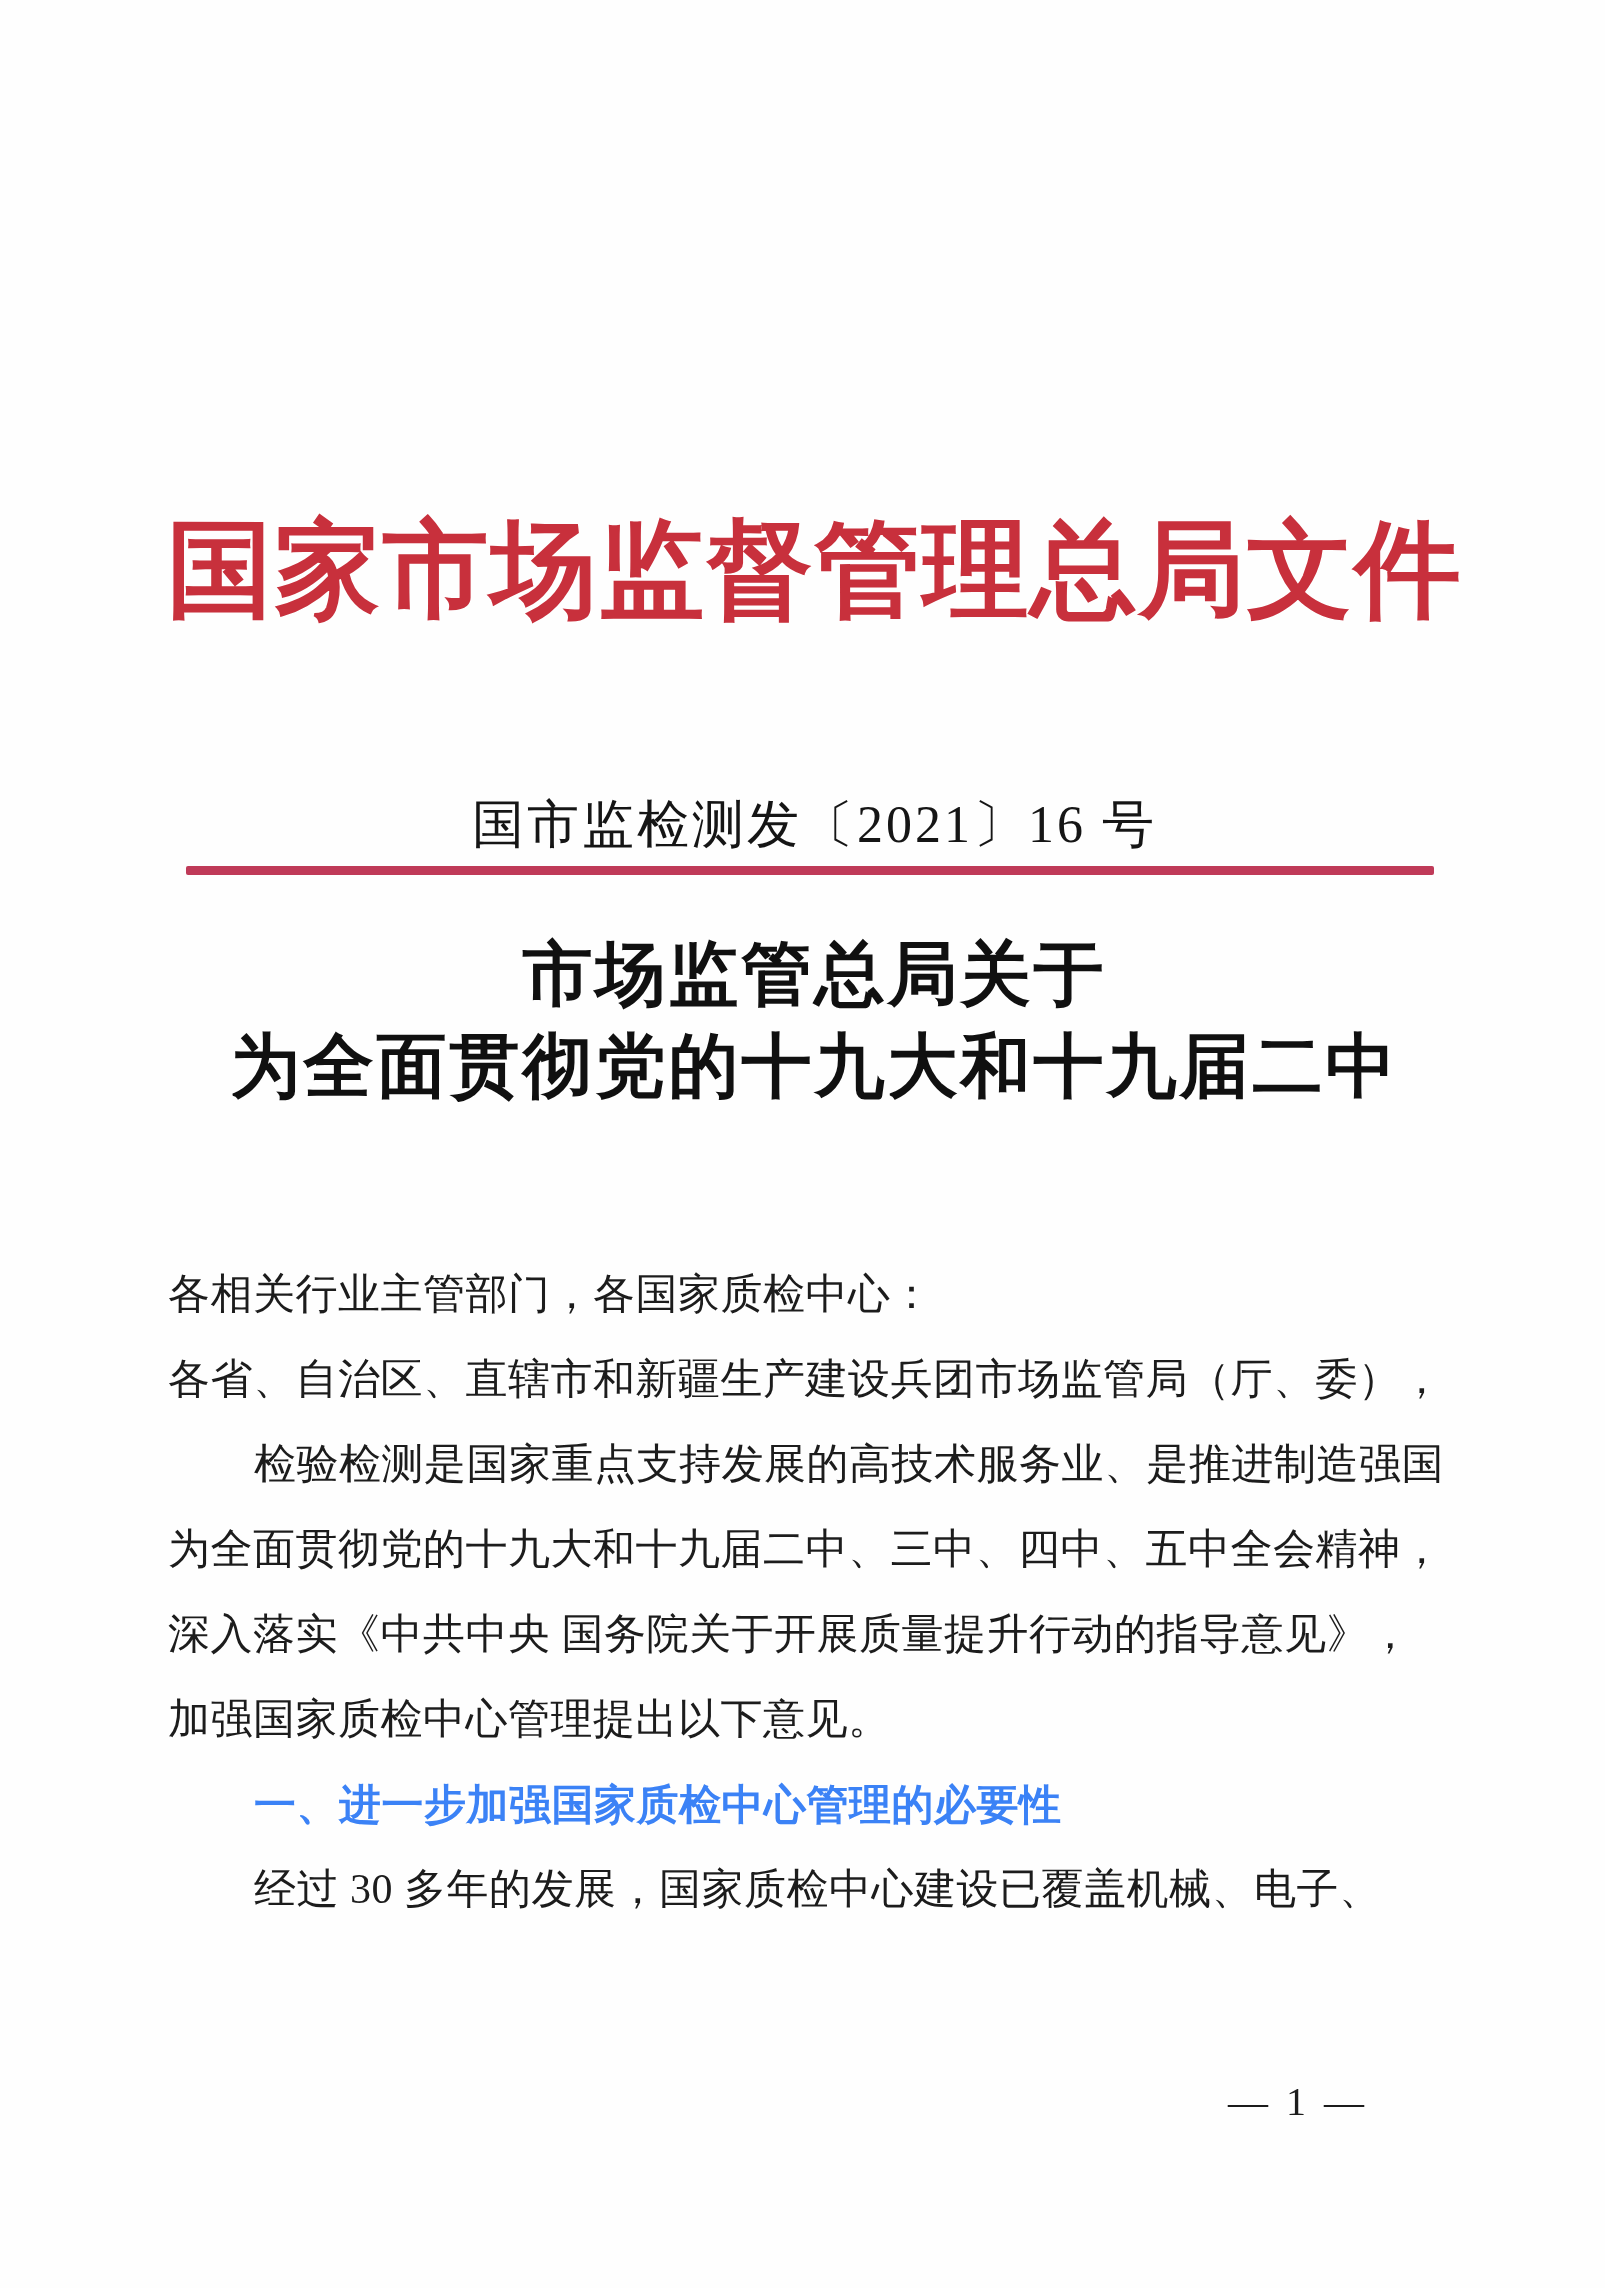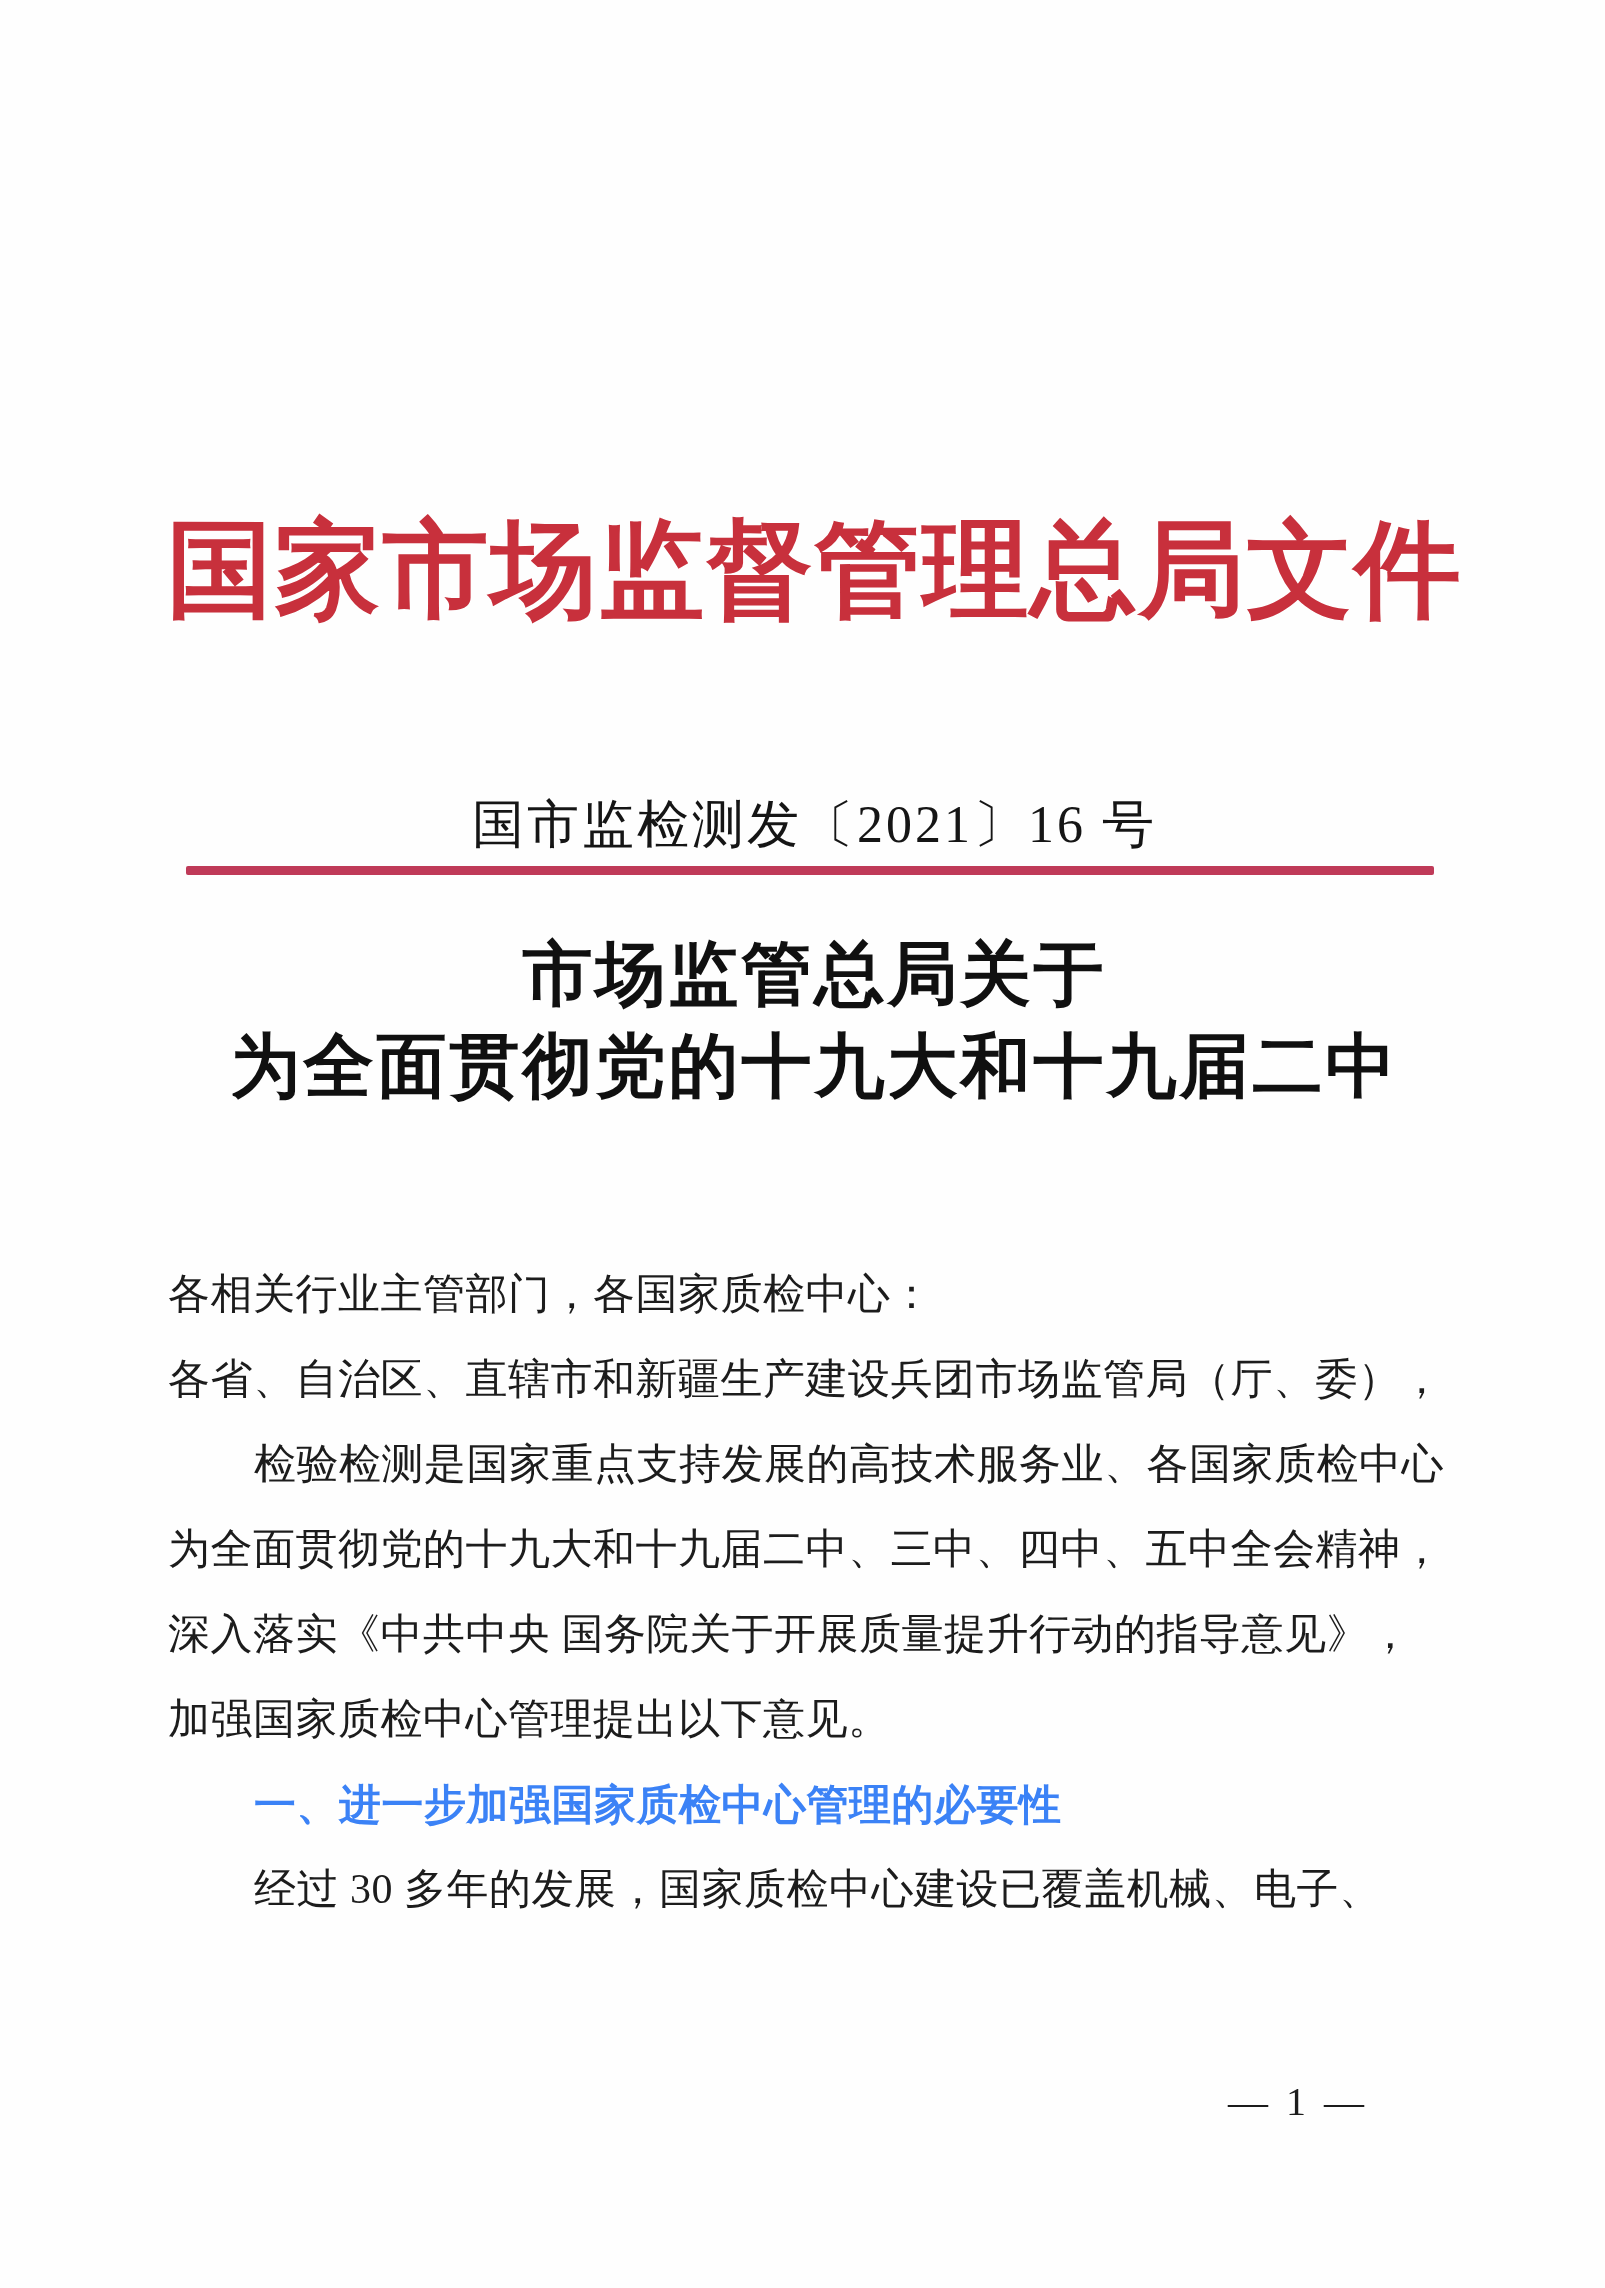--- a/index.html
+++ b/index.html
@@ -114,21 +114,21 @@
   <div class="red-line"></div>
 
   <div class="doc-title">
     <div class="t-line">市场监管总局关于</div>
     <div class="t-line">为全面贯彻党的十九大和十九届二中</div>
   </div>
 
   <div class="body-block">
     <div class="body-line">各相关行业主管部门，各国家质检中心：</div>
     <div class="body-line">各省、自治区、直辖市和新疆生产建设兵团市场监管局（厅、委），</div>
-    <div class="body-line indent">检验检测是国家重点支持发展的高技术服务业、各国家质检中心</div>
+    <div class="body-line indent">检验检测是国家重点支持发展的高技术服务业、是推进制造强国</div>
     <div class="body-line">为全面贯彻党的十九大和十九届二中、三中、四中、五中全会精神，</div>
     <div class="body-line">深入落实《中共中央 国务院关于开展质量提升行动的指导意见》，</div>
     <div class="body-line">加强国家质检中心管理提出以下意见。</div>
     <div class="body-line indent heading">一、进一步加强国家质检中心管理的必要性</div>
     <div class="body-line indent">经过 30 多年的发展，国家质检中心建设已覆盖机械、电子、</div>
   </div>
 
   <div class="page-number">— 1 —</div>
 
 </div>

